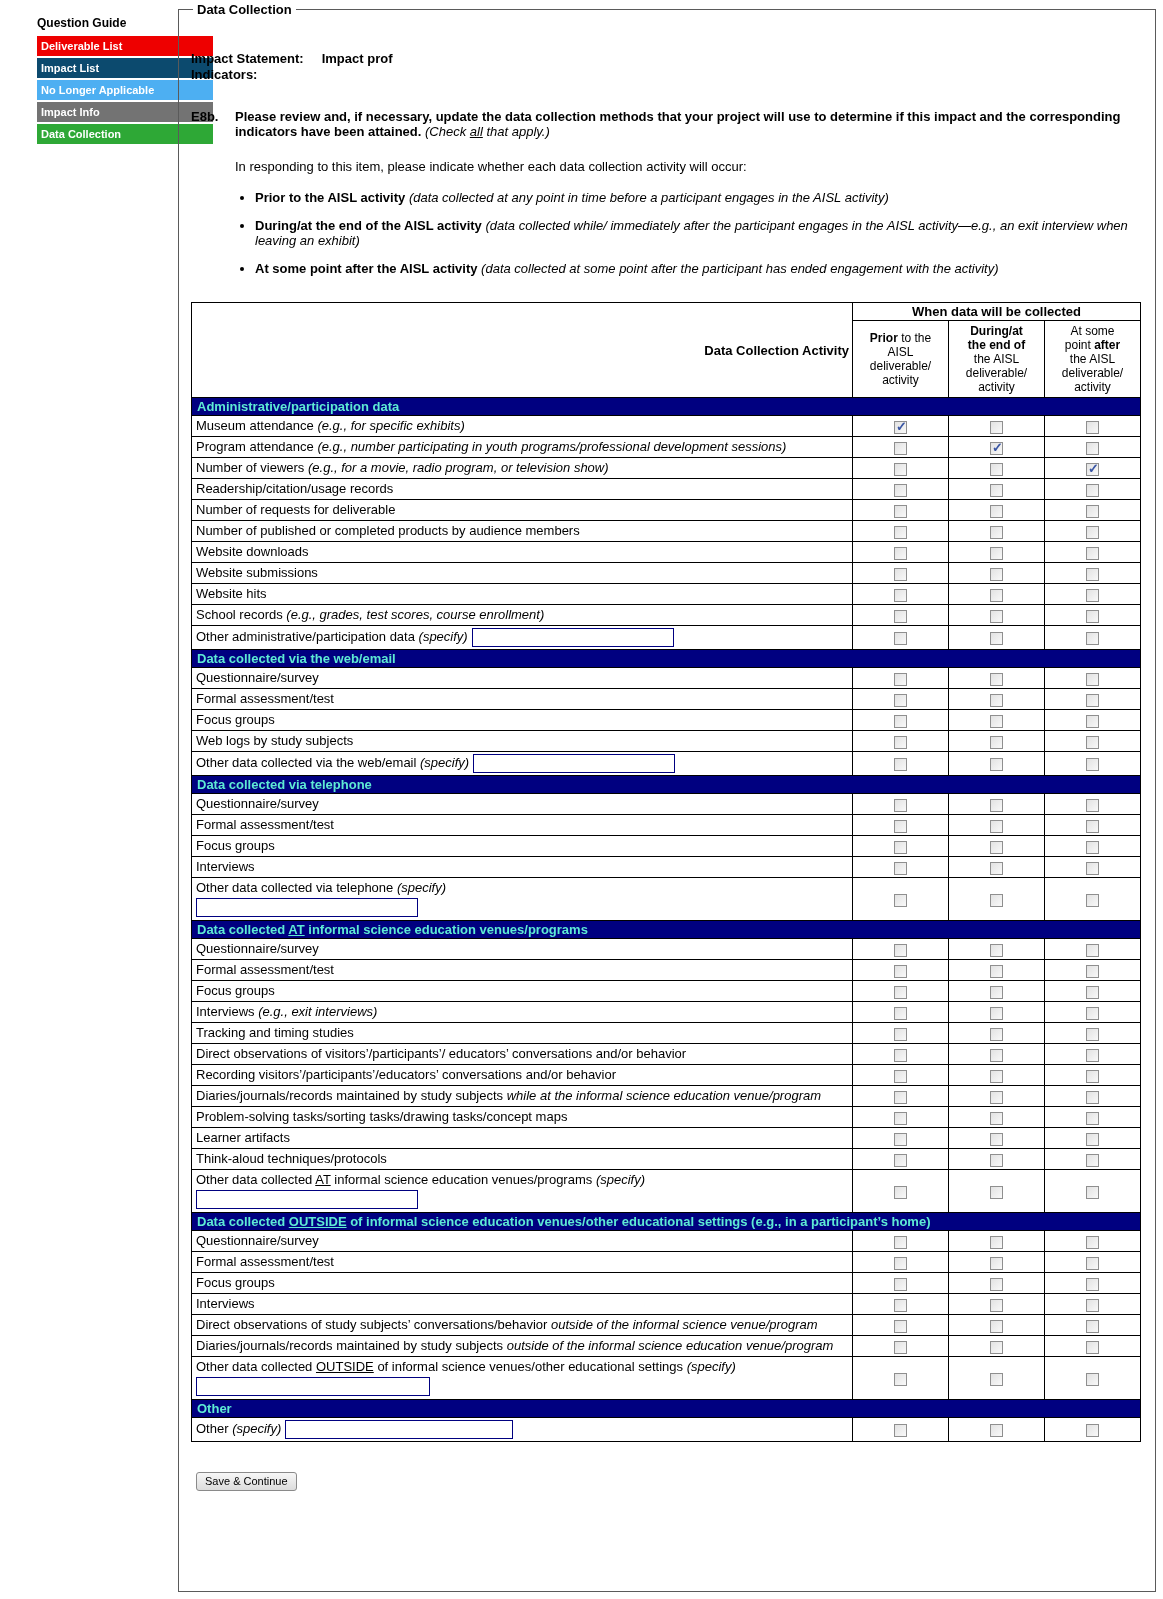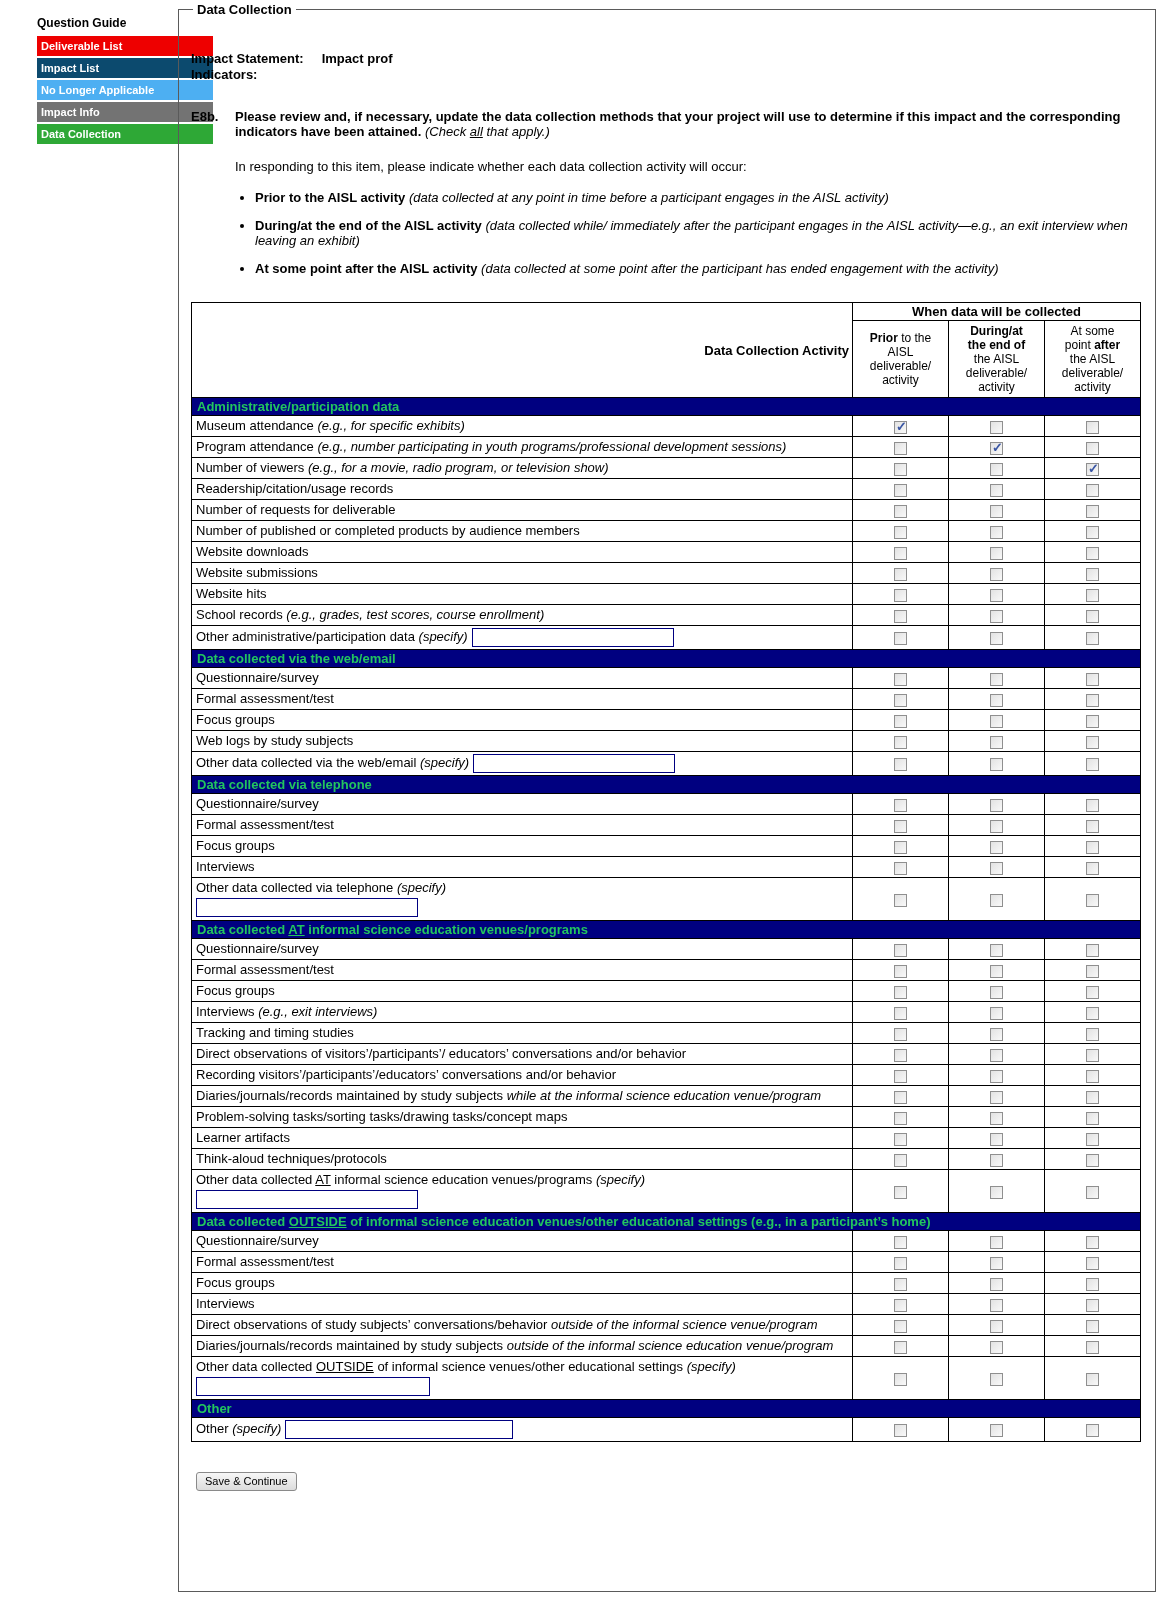--- a/index.html
+++ b/index.html
@@ -42,21 +42,21 @@
   .intro { margin:20px 0 0 44px; }
   ul.bullets { margin:16px 0 0 48px; padding-left:16px; }
   ul.bullets li { margin-bottom:13px; line-height:15px; }
 
   
   table.dc { border-collapse:collapse; width:950px; margin-top:26px; table-layout:fixed; }
   .dc th, .dc td { border:1px solid #000; padding:2px 3px; }
   .dc th.acthdr { text-align:right; vertical-align:middle; font-size:13px; }
   .dc th.whenhdr { text-align:center; font-size:13px; padding:1px; }
   .dc th.subhdr { font-weight:normal; text-align:center; font-size:12px; line-height:14px; padding:3px 11px; vertical-align:middle; }
-  .dc tr.sec td { background:#000080; color:#22c55e; font-weight:bold; padding:1px 5px; font-size:13px; line-height:15px; }
+  .dc tr.sec td { background:#000080; color:#5eead4; font-weight:bold; padding:1px 5px; font-size:13px; line-height:15px; }
   .dc td.act { padding:2px 4px; line-height:16px; vertical-align:middle; }
   .dc td.cbc { text-align:center; vertical-align:middle; }
 
   .cbx {
     display:inline-block; width:13px; height:13px;
     border:1px solid #8f8f8f; background:linear-gradient(135deg,#e2e2e2,#f9f9f9);
     position:relative; vertical-align:middle; cursor:pointer;
   }
   .cbx.checked::after {
     content:"\2713"; position:absolute; left:1px; top:-3px;

